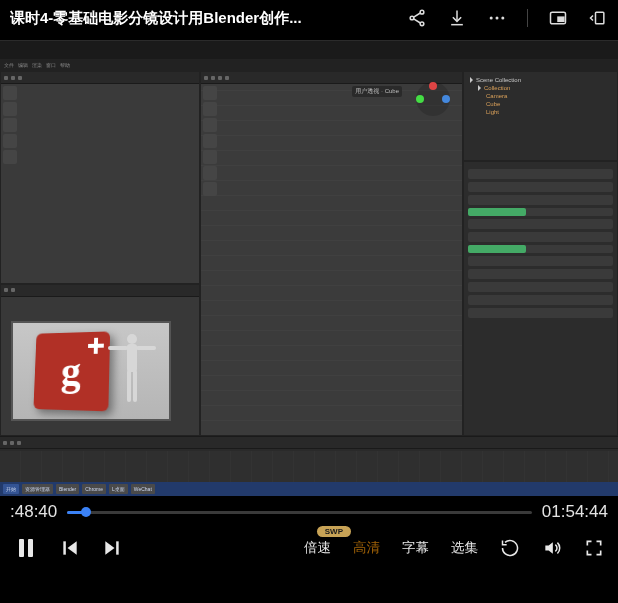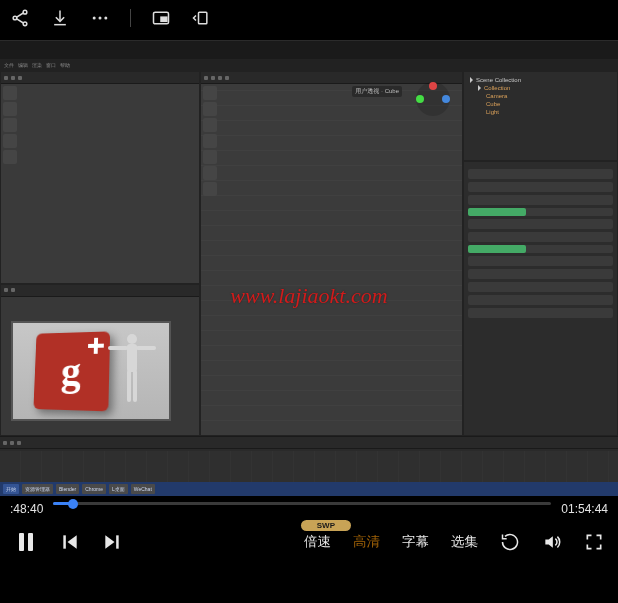--- a/index.html
+++ b/index.html
@@ -197,23 +197,23 @@
     font-style:italic;
     font-family:Georgia,"Times New Roman",serif;
     pointer-events:none;
     text-shadow:0 0 2px rgba(0,0,0,.4);
     white-space:nowrap;
     z-index:5;
   }
 
   
   .progress-row {
-    display:flex; align-items:flex-start;
+    display:flex; align-items:center;
     gap:10px; padding: 6px 10px 0 10px;
-    font-size:12px; color:#e3e3e3;
+    font-size:17px; color:#e3e3e3;
   }
   .progress-bar {
     flex:1; height:3px; background:#3a3a3a; border-radius:2px; position:relative;
   }
   .progress-fill {
     position:absolute; left:0; top:0; bottom:0; width:4%;
     background:#3b82f6; border-radius:2px;
   }
   .progress-thumb {
     position:absolute; left:4%; top:50%; width:10px; height:10px;
@@ -227,27 +227,28 @@
   .controls-left, .controls-right {
     display:flex; align-items:center; gap:22px;
   }
   .cicon { cursor:pointer; display:flex; align-items:center; color:#e8e8e8; }
   .ctext { font-size:13.5px; color:#e8e8e8; cursor:pointer; }
   .ctext.hd { color:#a16207; }
   .swp-wrap { position:relative; }
   .swp-badge {
     position:absolute; top:-13px; right:-20px;
     background:#c8a356; color:#1a1a1a; font-size:8px; font-weight:700;
-    padding:1px 16px; border-radius:6px;
+    padding:1px 8px; border-radius:6px;
   }
 </style>
 </head>
 <body>
 
 <div class="header">
+  <div class="title">课时4-零基础电影分镜设计用Blender创作...</div>
   <div class="header-icons">
     <span class="hicon">
       <svg width="20" height="20" viewBox="0 0 24 24" fill="none" stroke="currentColor" stroke-width="1.8">
         <circle cx="18" cy="5" r="2.2"></circle>
           <circle cx="6" cy="12" r="2.2"></circle>
           <circle cx="18" cy="19" r="2.2"></circle>
         <line x1="8" y1="11" x2="16" y2="6"></line>
           <line x1="8" y1="13" x2="16" y2="18"></line>
       </svg>
     </span>
@@ -395,21 +396,20 @@
     <div class="b-taskbar">
       <div class="tb-item">开始</div>
       <div class="tb-item br">资源管理器</div>
       <div class="tb-item br">Blender</div>
       <div class="tb-item br">Chrome</div>
       <div class="tb-item br">L桌面</div>
       <div class="tb-item br">WeChat</div>
     </div>
   </div>
 
-  <div class="watermark">www.lajiaokt.com</div>
 </div>
 
 <div class="progress-row">
   <span>:48:40</span>
   <div class="progress-bar">
     <div class="progress-fill"></div>
     <div class="progress-thumb"></div>
   </div>
   <span>01:54:44</span>
 </div>

